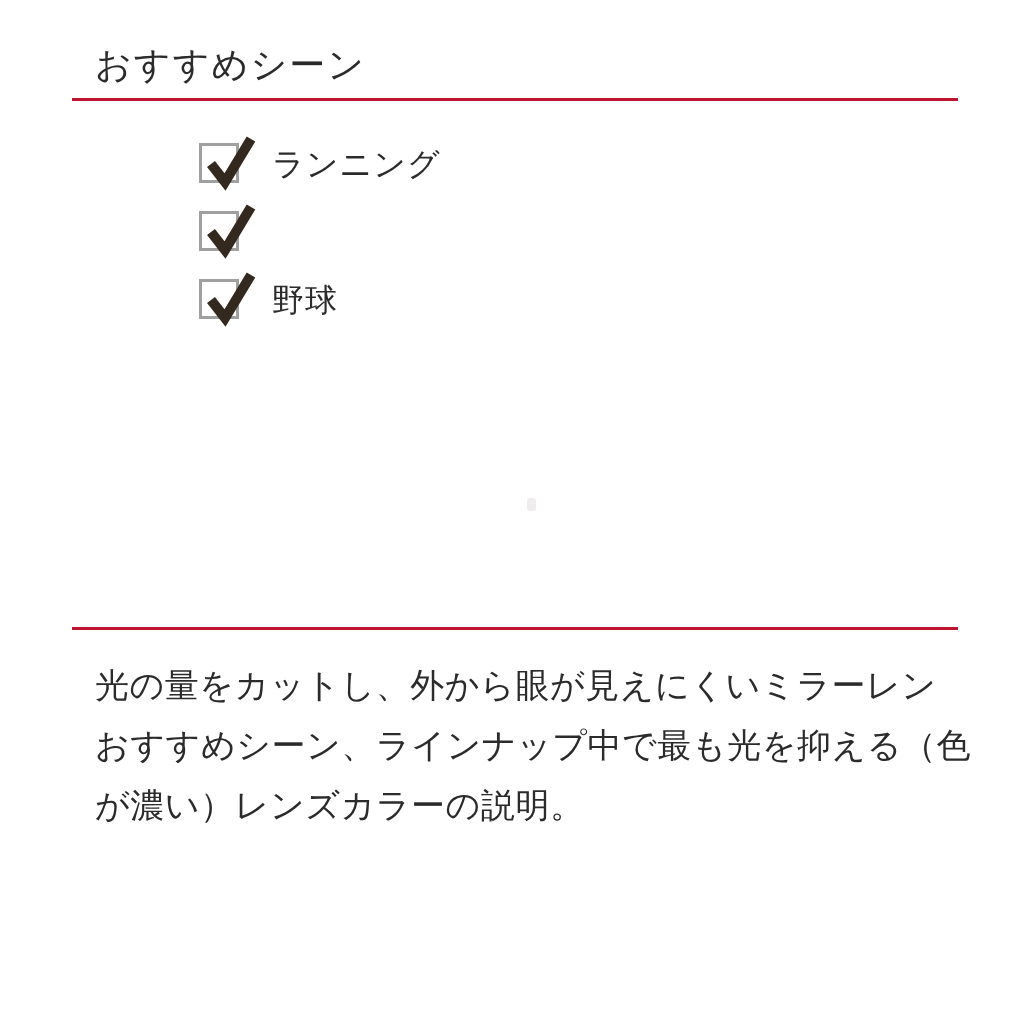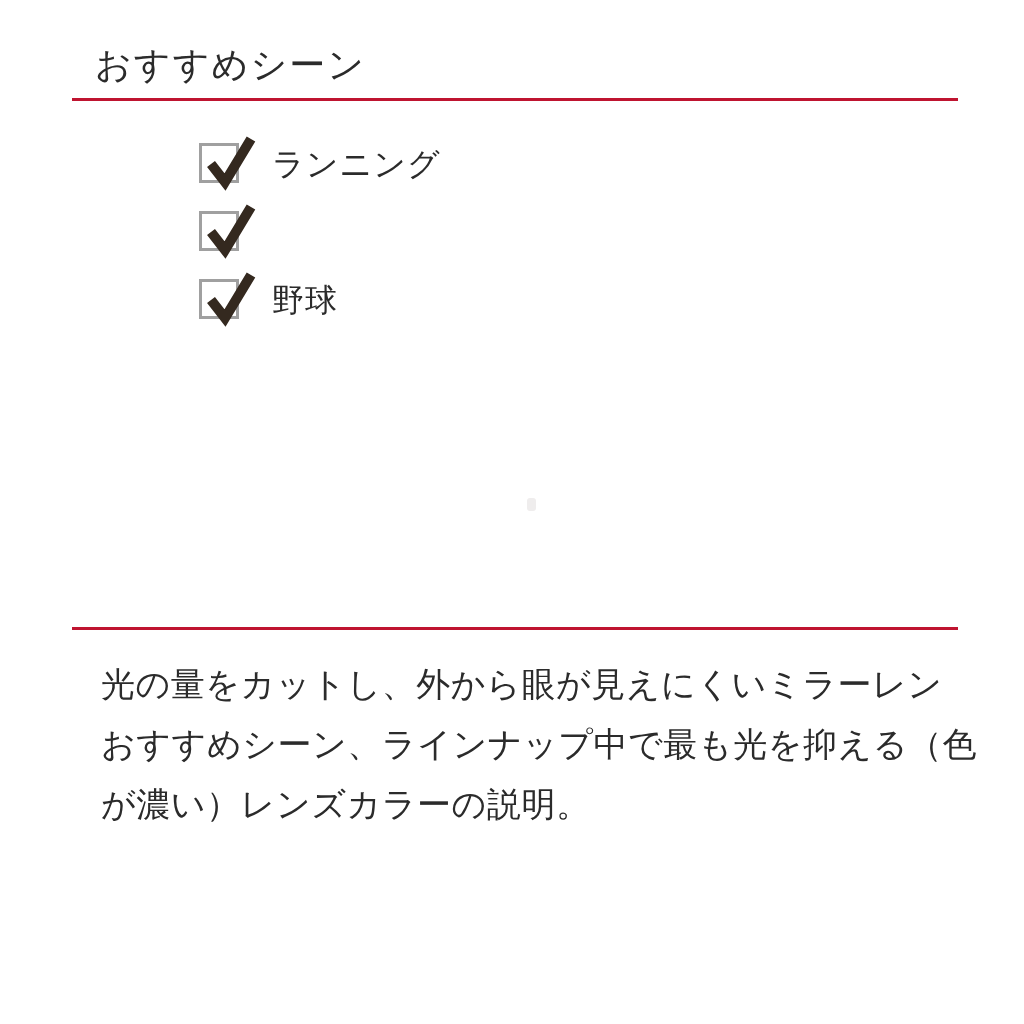--- a/index.html
+++ b/index.html
@@ -79,24 +79,23 @@
   .check-label {
     margin-left: 33px;
     font-size: 32px;
     letter-spacing: 1px;
     color: var(--text);
     white-space: nowrap;
   }
 
   .description {
     position: absolute;
-    left: 101px;
+    left: 95px;
     top: 655px;
     width: 860px;
-    font-family: Liberation Serif, serif;
   }
   .description .line {
     font-size: 34px;
     line-height: 60px;
     letter-spacing: 0.5px;
     color: var(--text);
     white-space: nowrap;
   }
 
   .faint-smudge {

